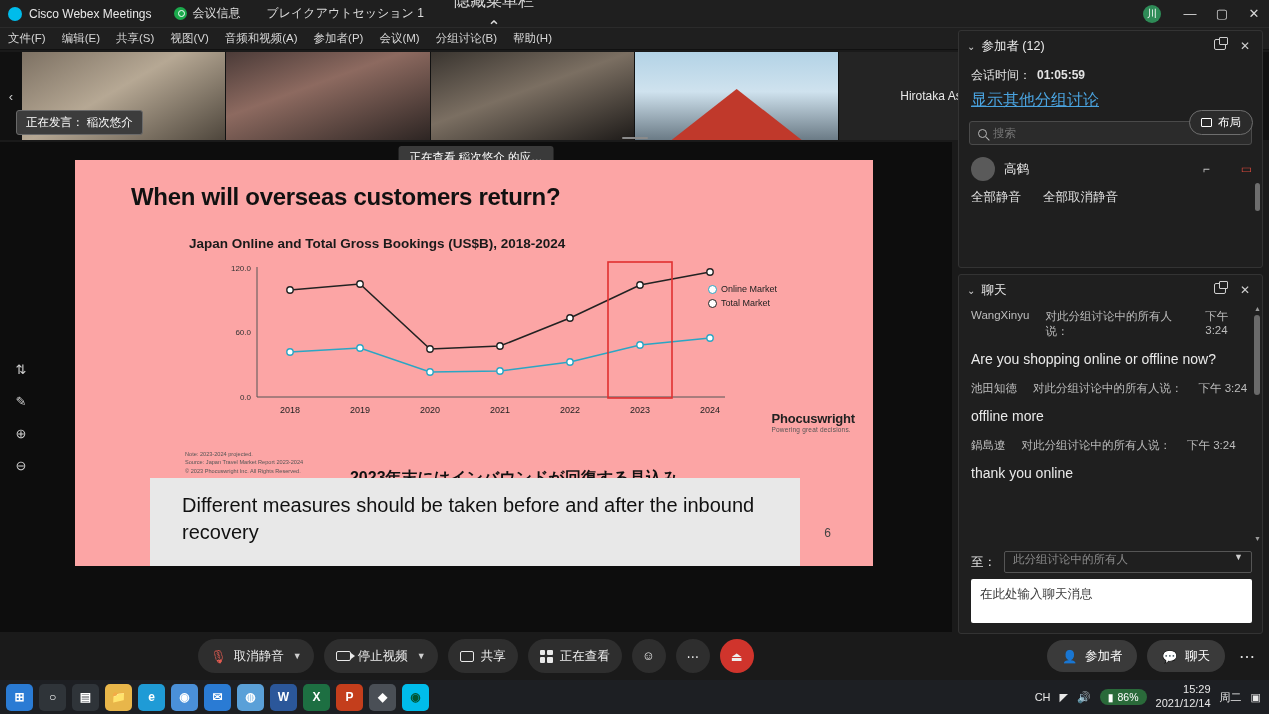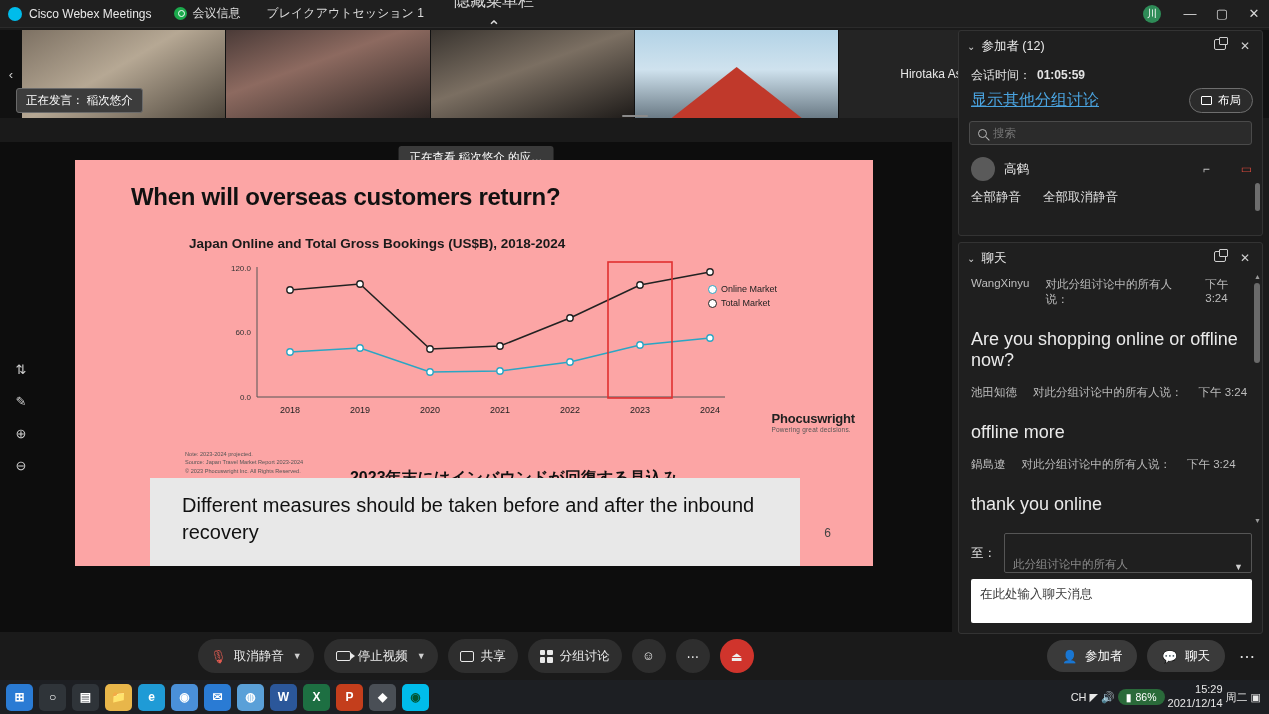--- a/index.html
+++ b/index.html
@@ -283,42 +283,42 @@
   .chat { flex: 1; }
   .chat-body {
     flex: 1; overflow: hidden; position: relative;
     padding: 4px 10px 0 12px;
   }
   .msg { margin-bottom: 14px; }
   .msg .meta {
     color: #bdbdbd; font-size: 11.5px; display: flex; gap: 16px;
   }
   .msg .meta .who { }
-  .msg .body { color: #eaeaea; font-size: 18px; margin-top: 22px; }
+  .msg .body { color: #eaeaea; font-size: 14px; margin-top: 12px; }
   .chat-rail {
     position: absolute; right: 2px; top: 0; bottom: 4px; width: 6px;
   }
   .chat-rail .up, .chat-rail .down {
     position: absolute; left: 0; width: 6px; height: 8px;
     color: #9a9a9a; font-size: 7px; text-align: center; line-height: 8px;
   }
   .chat-rail .up { top: 0; }
   .chat-rail .down { bottom: 0; }
   .chat-rail .thumb {
     position: absolute; left: 0; top: 10px; width: 6px; height: 80px;
     background: #6a6a6a; border-radius: 3px;
   }
   .to-row {
     display: flex; align-items: center; gap: 8px;
     padding: 4px 10px 6px 12px;
   }
   .to-row .lbl { color: #e0e0e0; font-size: 12.5px; }
   .to-sel {
-    flex: 1; height: 40px; background: #1f1f1f; border: 1px solid #555;
-    border-radius: 2px; display: flex; align-items: flex-end;
+    flex: 1; height: 22px; background: #1f1f1f; border: 1px solid #555;
+    border-radius: 2px; display: flex; align-items: flex-start;
     padding: 0 8px; color: #8c8c8c; font-size: 11.5px;
   }
   .to-sel .cv { margin-left: auto; color: #d0d0d0; font-size: 9px;}
   .chat-input {
     margin: 0 10px 10px 12px;
     height: 44px; background: #fff; border-radius: 2px;
     color: #3a3a3a; font-size: 12.5px; padding: 7px 9px;
   }
 
   
@@ -365,21 +365,21 @@
     display: flex; align-items: center;
     padding-left: 6px; gap: 6px;
   }
   .tb-ico {
     width: 27px; height: 27px; border-radius: 5px;
     display: flex; align-items: center; justify-content: center;
     font-size: 12px; color: #fff; font-weight: bold;
   }
   .taskbar .tray {
     margin-left: auto; display: flex; align-items: center;
-    gap: 3px; padding-right: 8px; color: #e8e8e8; font-size: 11px;
+    gap: 9px; padding-right: 8px; color: #e8e8e8; font-size: 11px;
   }
   .batt {
     display: flex; align-items: center; gap: 4px;
     background: #2a6a3a; border-radius: 9px; padding: 2px 8px;
     color: #fff; font-size: 10.5px;
   }
   .clock { text-align: right; line-height: 1.25; font-size: 11px; }
 </style>
 </head>
 <body>
@@ -399,20 +399,31 @@
       <span>⌃</span>
     </span>
     <span class="tb-right">
       <span class="tb-avatar">川</span>
       <span class="winbtn">—</span>
       <span class="winbtn">▢</span>
       <span class="winbtn close">✕</span>
     </span>
   </div>
 
+  <div class="menubar">
+    <span>文件(F)</span>
+    <span>编辑(E)</span>
+    <span>共享(S)</span>
+    <span>视图(V)</span>
+    <span>音频和视频(A)</span>
+    <span>参加者(P)</span>
+    <span>会议(M)</span>
+    <span>分组讨论(B)</span>
+    <span>帮助(H)</span>
+  </div>
 
   <div class="filmstrip">
     <div class="strip-arrow">‹</div>
     <div class="tiles">
       <div class="tile t1">
           <span class="name"></span>
         </div>
       <div class="tile t2">
           <span class="name"></span>
         </div>
@@ -611,21 +622,21 @@
       <span class="share-ico"></span>
       <span>共享</span>
     </div>
     <div class="ctl">
       <span class="grid-ico">
           <i></i>
           <i></i>
           <i></i>
           <i></i>
         </span>
-      <span>分组讨论</span>
+      <span>正在查看</span>
     </div>
     <div class="ctl round">
       <span>☺</span>
     </div>
     <div class="ctl round">
       <span>⋯</span>
     </div>
     <div class="ctl round red">
       <span>⏏</span>
     </div>

